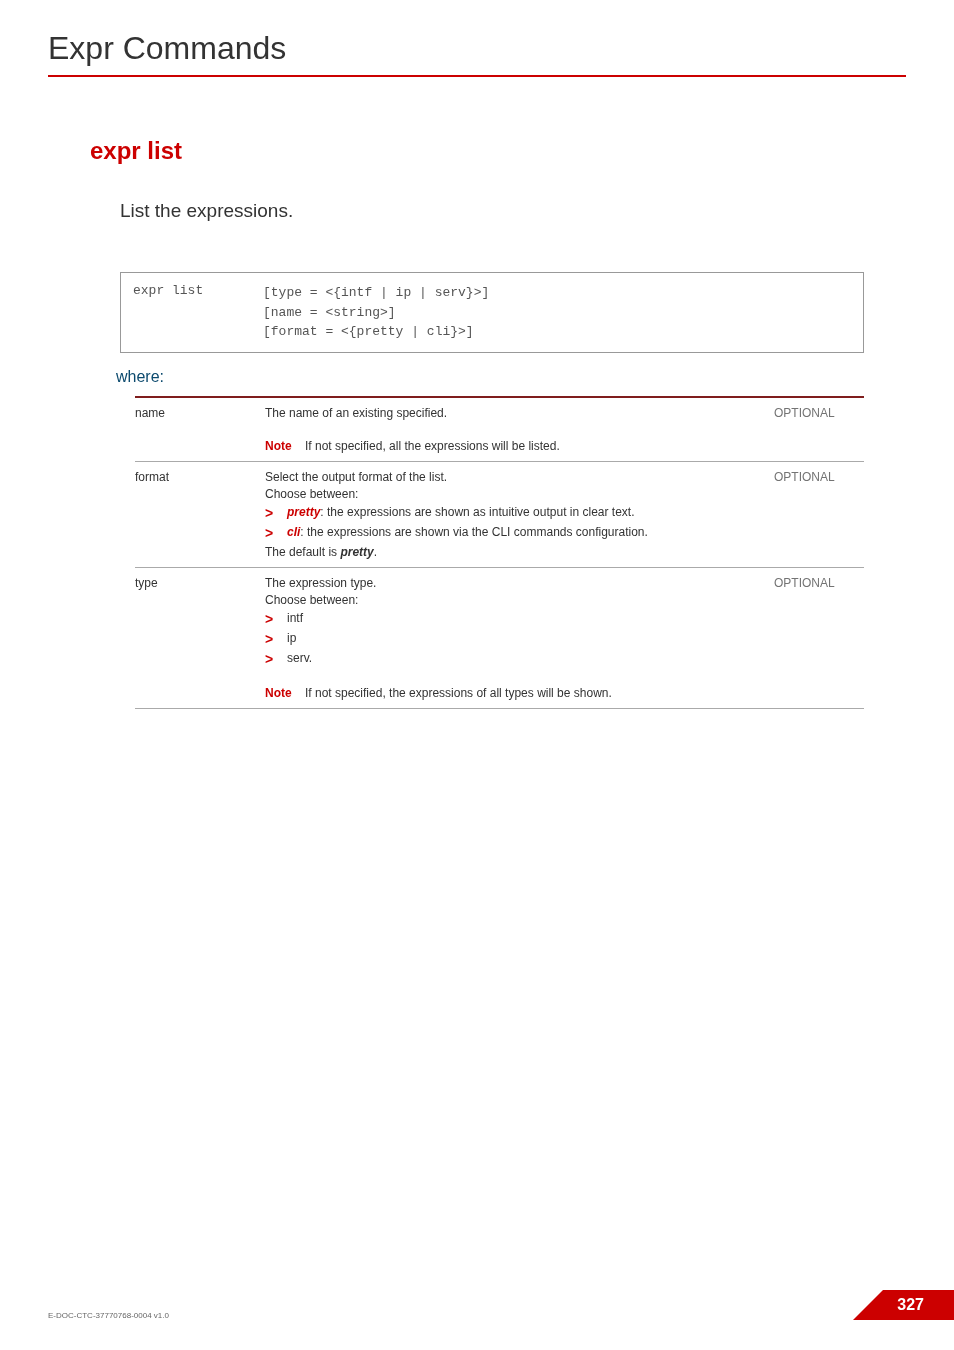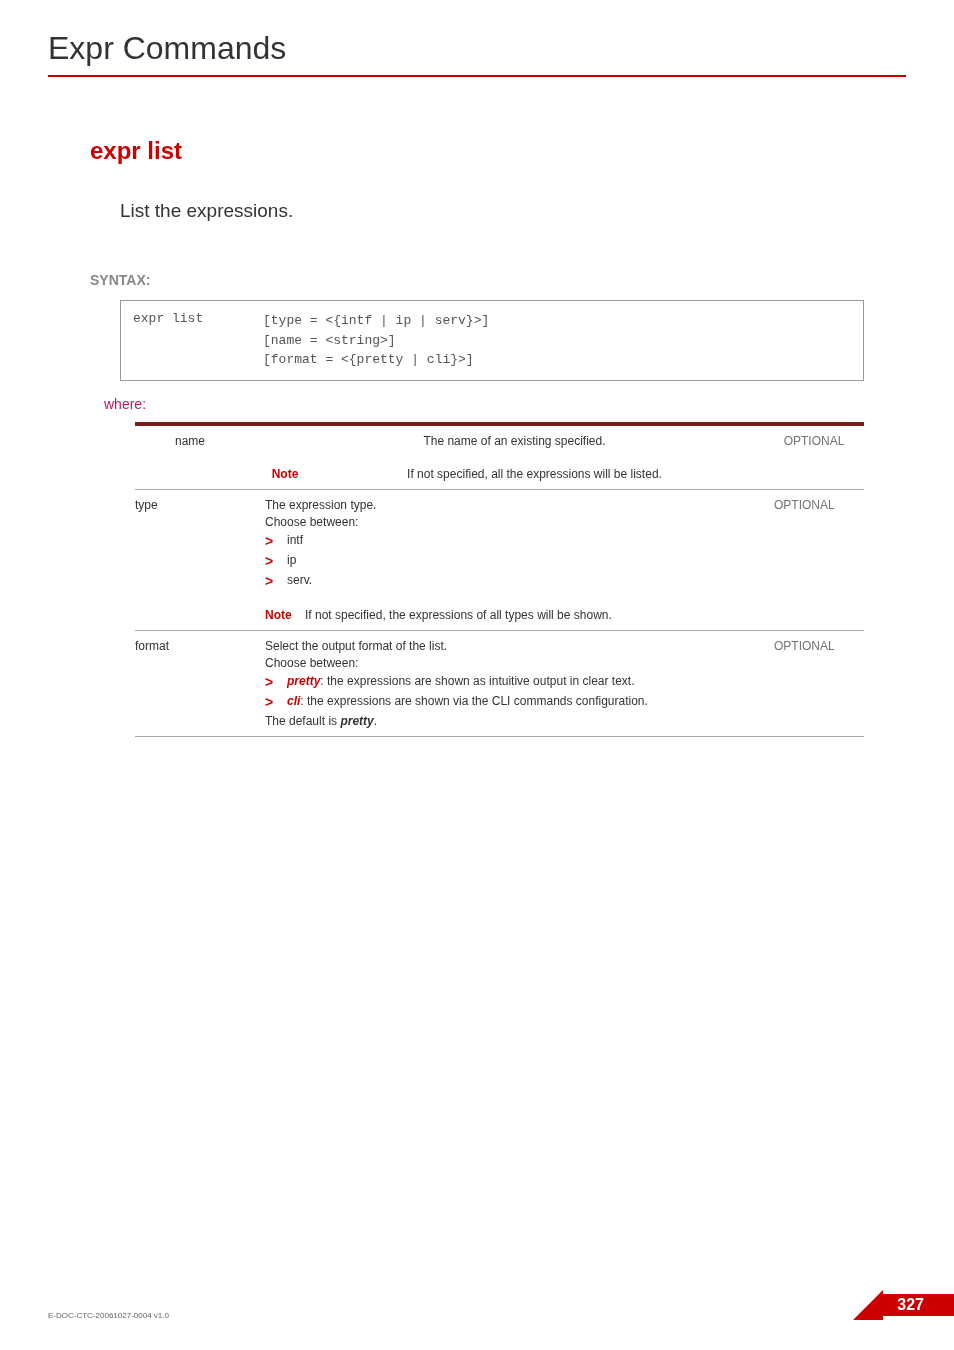--- a/index.html
+++ b/index.html
@@ -63,40 +63,39 @@
       width: 130px;
       flex-shrink: 0;
     }
     .syntax-args {
       flex: 1;
     }
     .syntax-args div {
       line-height: 1.5;
     }
     .where-label {
-      font-size: 14px;
-      color: #be185d;
-      margin-left: 14px;
+      font-size: 16px;
+      color: #0c4a6e;
+      margin-left: 26px;
       margin-bottom: 10px;
     }
     .param-table {
       margin-left: 45px;
       margin-right: 0;
       width: calc(100% - 45px);
       border-collapse: collapse;
       font-size: 12px;
     }
     .param-table td {
       padding: 8px 10px 8px 0;
       vertical-align: top;
       border-bottom: 1px solid #aaaaaa;
     }
     .param-table tr:first-child td {
-      border-top: 4px solid #7f1d1d;
-      text-align: center;
+      border-top: 2px solid #7f1d1d;
     }
     .param-table td.param-name {
       width: 120px;
       color: #333333;
     }
     .param-table td.param-desc {
       padding-left: 10px;
     }
     .param-table td.param-opt {
       width: 90px;
@@ -164,39 +163,38 @@
       height: 0;
       border-top: 30px solid transparent;
       border-right: 30px solid #cc0000;
     }
     .page-number {
       background: #cc0000;
       color: white;
       font-size: 16px;
       font-weight: bold;
       padding: 5px 30px 5px 14px;
-      height: 22px;
+      height: 30px;
       display: flex;
       align-items: center;
     }
     .desc-line {
       margin-bottom: 3px;
     }
   </style>
 </head>
 <body>
 
 <div class="page-title">Expr Commands</div>
 <div class="title-underline"></div>
 
 <div class="content">
   <div class="section-heading">expr list</div>
   <div class="description">List the expressions.</div>
 
-  <div class="syntax-label">SYNTAX:</div>
   <div class="syntax-box">
     <div class="syntax-cmd">expr list</div>
     <div class="syntax-args">
       <div>[type = &lt;{intf | ip | serv}&gt;]</div>
       <div>[name = &lt;string&gt;]</div>
       <div>[format = &lt;{pretty | cli}&gt;]</div>
     </div>
   </div>
 
   <div class="where-label">where:</div>
@@ -208,63 +206,63 @@
       <td class="param-desc">
         <div class="desc-line">The name of an existing specified.</div>
         <div class="note-row">
           <span class="note-label">Note</span>
           <span class="note-text">If not specified, all the expressions will be listed.</span>
         </div>
       </td>
       <td class="param-opt">OPTIONAL</td>
     </tr>
     <tr>
+      <td class="param-name">format</td>
+      <td class="param-desc">
+        <div class="desc-line">Select the output format of the list.</div>
+        <div class="desc-line">Choose between:</div>
+        <div class="bullet-row">
+          <span class="bullet">&gt;</span>
+          <span class="bullet-text"><span class="italic-bold">pretty</span><span>: the expressions are shown as intuitive output in clear text.</span></span>
+        </div>
+        <div class="bullet-row">
+          <span class="bullet">&gt;</span>
+          <span class="bullet-text"><span class="italic-bold">cli</span><span>: the expressions are shown via the CLI commands configuration.</span></span>
+        </div>
+        <div><span>The default is </span><span class="italic-bold-black">pretty</span><span>.</span></div>
+      </td>
+      <td class="param-opt">OPTIONAL</td>
+    </tr>
+    <tr>
       <td class="param-name">type</td>
       <td class="param-desc">
         <div class="desc-line">The expression type.</div>
         <div class="desc-line">Choose between:</div>
         <div class="bullet-row">
           <span class="bullet">&gt;</span>
           <span class="bullet-text">intf</span>
         </div>
         <div class="bullet-row">
           <span class="bullet">&gt;</span>
           <span class="bullet-text">ip</span>
         </div>
         <div class="bullet-row">
           <span class="bullet">&gt;</span>
           <span class="bullet-text">serv.</span>
         </div>
         <div class="note-row">
           <span class="note-label">Note</span>
           <span class="note-text">If not specified, the expressions of all types will be shown.</span>
         </div>
-      </td>
-      <td class="param-opt">OPTIONAL</td>
-    </tr>
-    <tr>
-      <td class="param-name">format</td>
-      <td class="param-desc">
-        <div class="desc-line">Select the output format of the list.</div>
-        <div class="desc-line">Choose between:</div>
-        <div class="bullet-row">
-          <span class="bullet">&gt;</span>
-          <span class="bullet-text"><span class="italic-bold">pretty</span><span>: the expressions are shown as intuitive output in clear text.</span></span>
-        </div>
-        <div class="bullet-row">
-          <span class="bullet">&gt;</span>
-          <span class="bullet-text"><span class="italic-bold">cli</span><span>: the expressions are shown via the CLI commands configuration.</span></span>
-        </div>
-        <div><span>The default is </span><span class="italic-bold-black">pretty</span><span>.</span></div>
       </td>
       <td class="param-opt">OPTIONAL</td>
     </tr>
   </tbody>
     </table>
 </div>
 
 <div class="footer">
-  <div class="footer-id">E-DOC-CTC-20061027-0004 v1.0</div>
+  <div class="footer-id">E-DOC-CTC-37770768-0004 v1.0</div>
   <div class="page-number-wrap">
     <div class="red-triangle"></div>
     <div class="page-number">327</div>
   </div>
 </div>
 
 </body></html>

